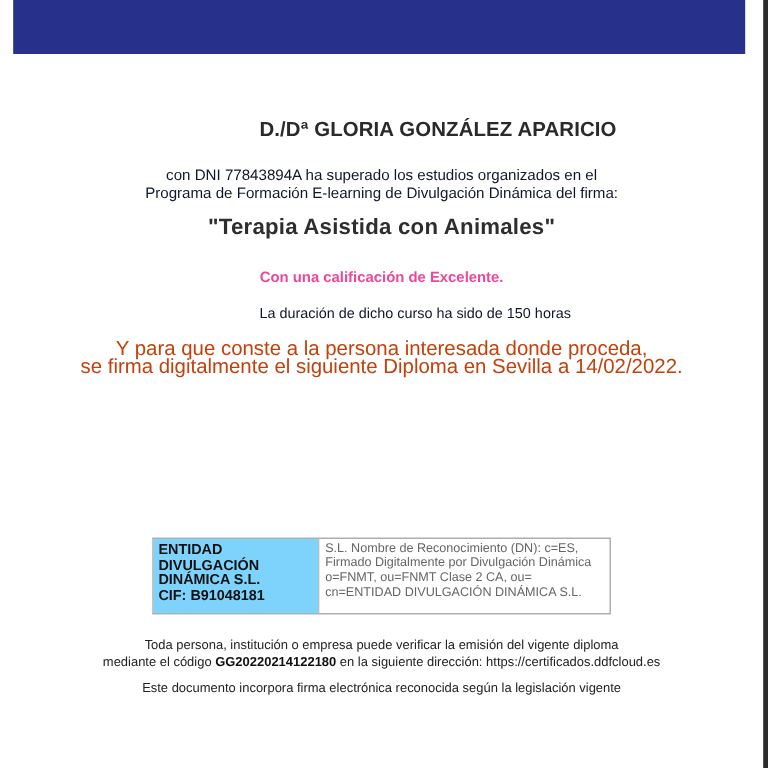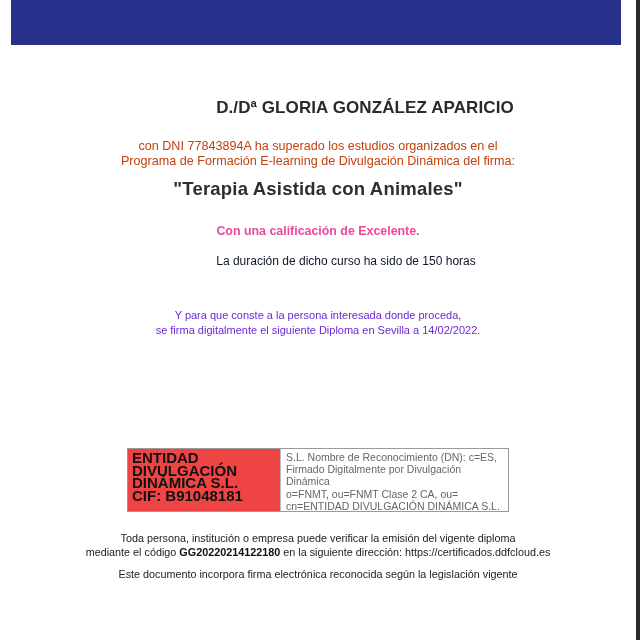--- a/index.html
+++ b/index.html
@@ -12,34 +12,34 @@
   .banner {
     position:absolute; left:11px; top:0; width:610px; height:45px;
     background:#27318b;
   }
   .edge {
     position:absolute; left:636px; top:0; width:4px; height:640px;
     background:#2b2b2b;
   }
   .center { position:absolute; left:0; width:636px; text-align:center; }
   .name { top:98px; font-size:17px; font-weight:bold; color:#2a2a2a; letter-spacing:0.1px;padding-left:47px; }
-  .intro { top:139px; font-size:12.6px; line-height:15px; color:#c2410c; }
+  .intro { top:139px; font-size:12.6px; line-height:15px; color:#0f172a; }
   .course { top:178px; font-size:18.5px; font-weight:bold; color:#2e2e2e; letter-spacing:0.2px; }
   .grade { top:224px; font-size:12.4px; font-weight:bold; color:#ec4899; }
   .duration { top:254px; font-size:12px; line-height:15px; color:#0f172a;margin-left:28px; }
-  .closing { top:308px; font-size:11px; line-height:15px; color:#6d28d9; }
+  .closing { top:283px; font-size:17px; line-height:15px; color:#c2410c; }
   .closing span { display:block; }
 
   .sigtable {
     position:absolute; left:127px; top:448px; width:382px; height:64px;
     border:1px solid #9a9a9a; display:flex; box-sizing:border-box;
   }
   .sig-left {
-    width:153px; background:#ef4444; border-right:1px solid #bdbdbd;
-    padding:3px 4px; font-size:15px; font-weight:bold; line-height:12.5px; color:#111;
+    width:138px; background:#7dd3fc; border-right:1px solid #bdbdbd;
+    padding:3px 4px; font-size:12px; font-weight:bold; line-height:12.5px; color:#111;
     box-sizing:border-box;
   }
   .sig-left span, .sig-right span { display:block; }
   .sig-right {
     flex:1; padding:2px 5px; font-size:10.5px; line-height:12.2px; color:#666;
     box-sizing:border-box;
   }
   .verify { top:531px; font-size:10.8px; line-height:14px; color:#222; }
   .verify b { color:#111; }
   .legal { top:568px; font-size:10.8px; color:#222; }

